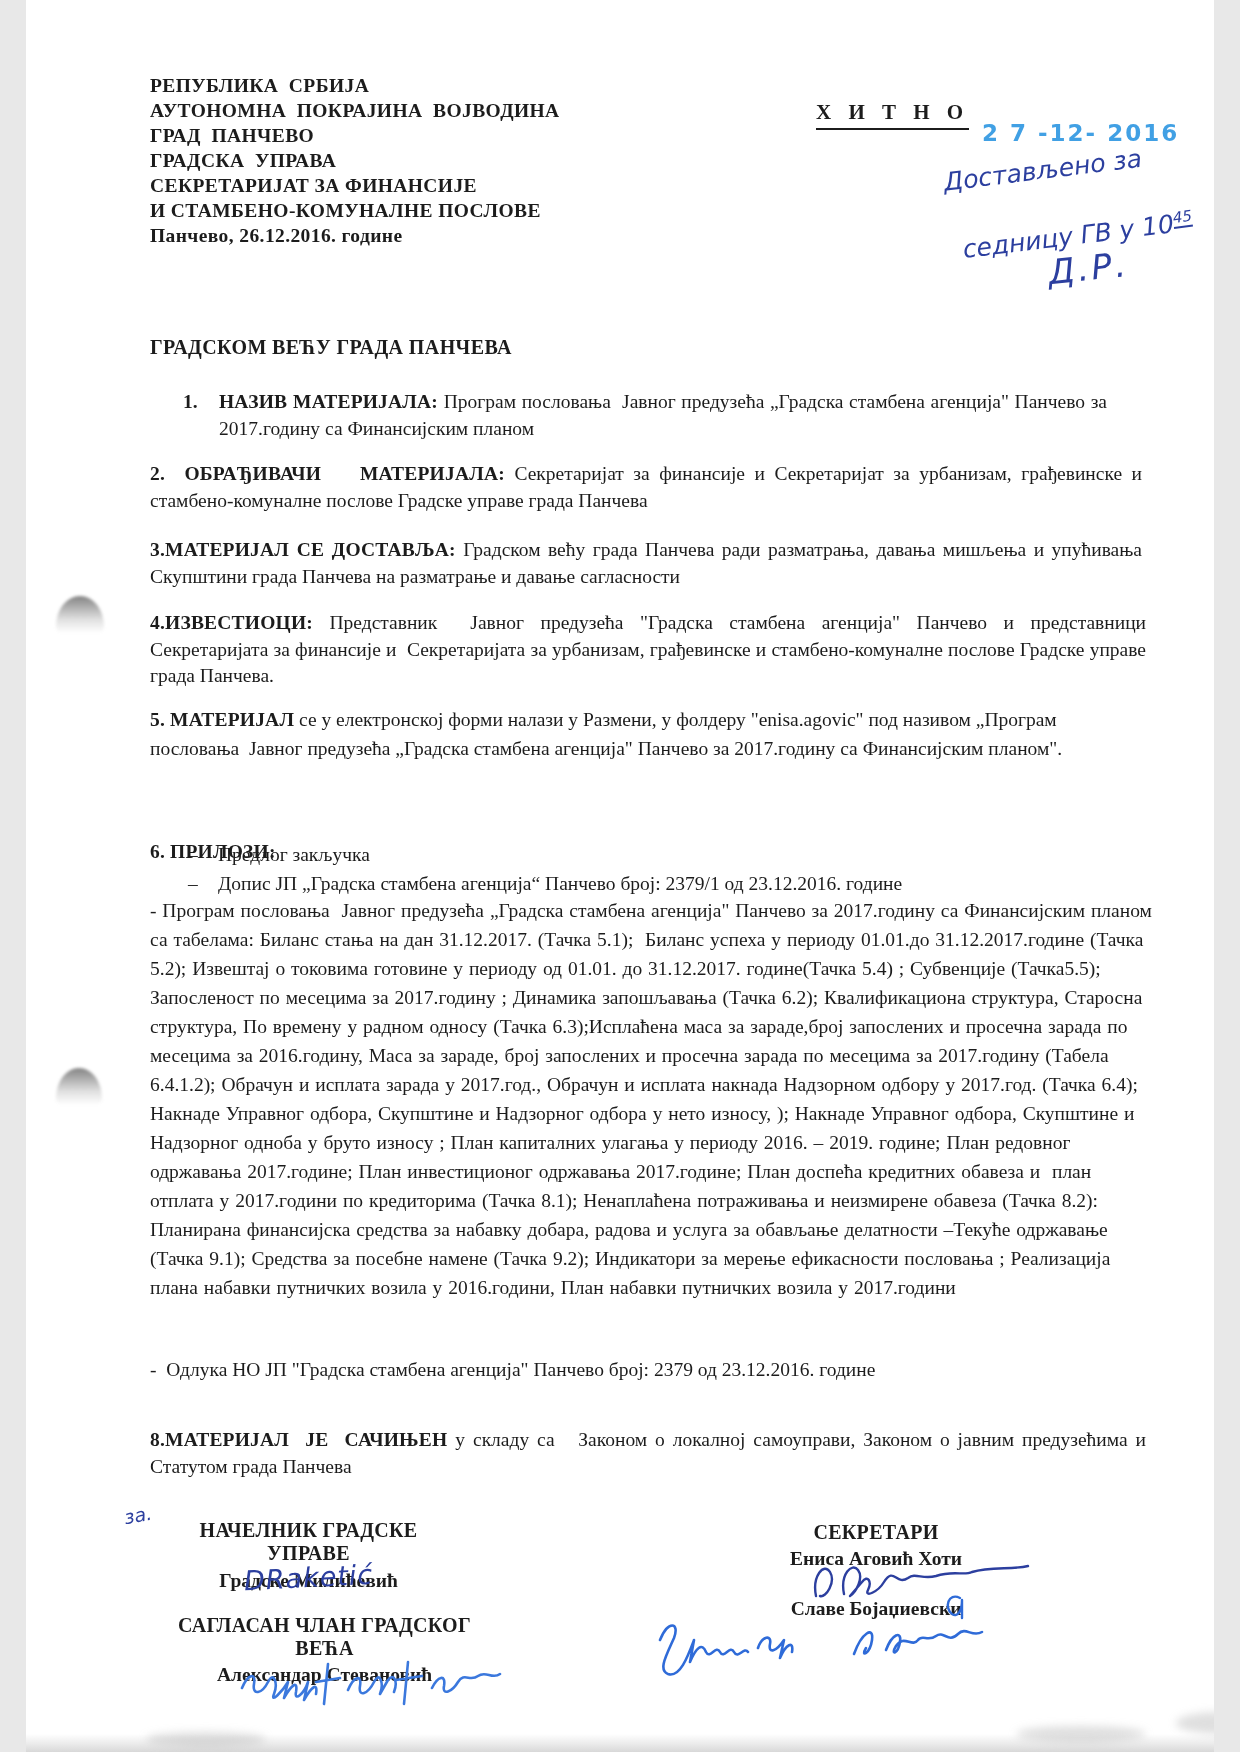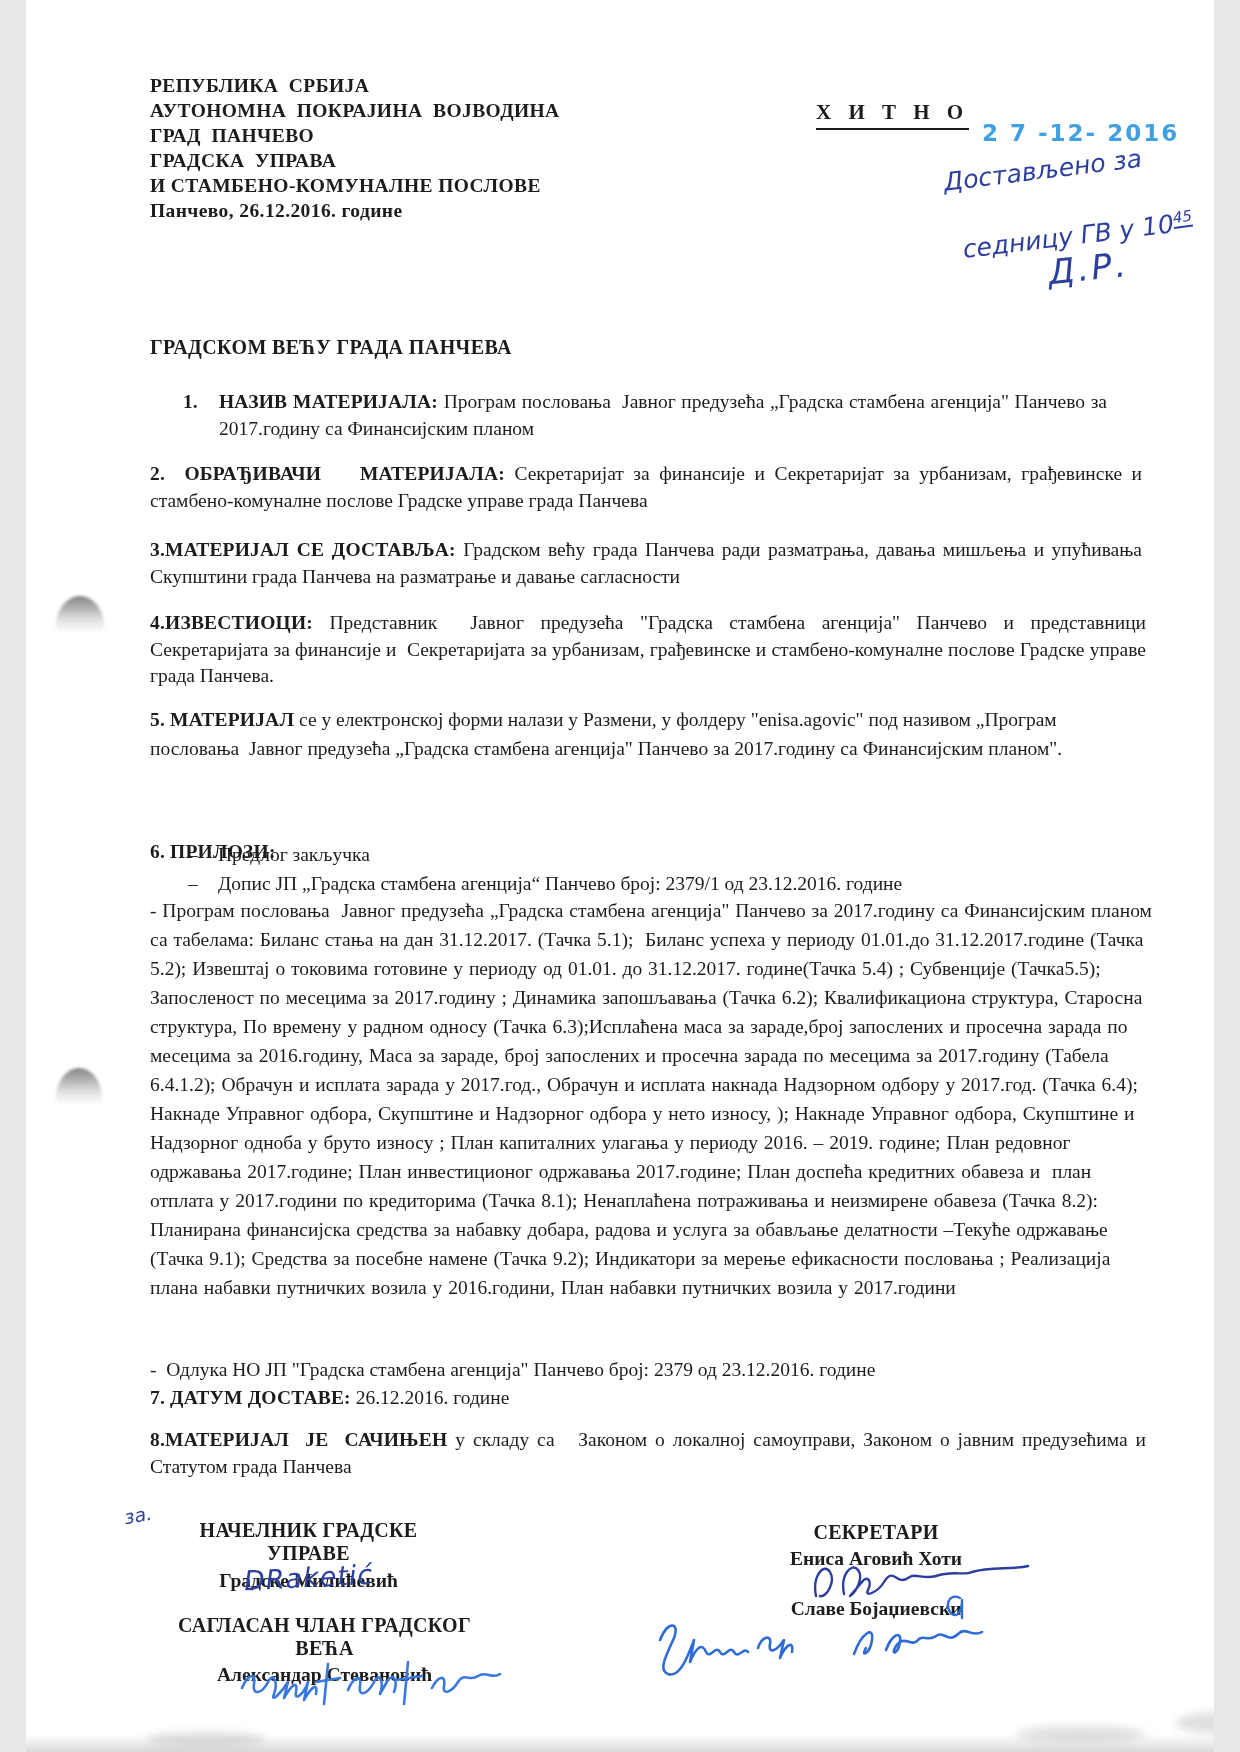--- a/index.html
+++ b/index.html
@@ -65,20 +65,21 @@
 </head>
 <body>
 
 <div class="page">
 
   <div class="abs" style="left:124px;top:73px;">
     <div class="hdr-line">РЕПУБЛИКА  СРБИЈА</div>
     <div class="hdr-line">АУТОНОМНА  ПОКРАЈИНА  ВОЈВОДИНА</div>
     <div class="hdr-line">ГРАД  ПАНЧЕВО</div>
     <div class="hdr-line">ГРАДСКА  УПРАВА</div>
+    <div class="hdr-line">СЕКРЕТАРИЈАТ ЗА ФИНАНСИЈЕ</div>
     <div class="hdr-line">И СТАМБЕНО-КОМУНАЛНЕ ПОСЛОВЕ</div>
     <div class="hdr-line">Панчево, 26.12.2016. године</div>
   </div>
 
   <div class="abs urgent" style="left:790px;top:100px;">Х И Т Н О</div>
 
   <div class="abs stamp-date" style="left:956px;top:120px;">2 7 -12- 2016</div>
 
   <div class="abs hand note-line" style="left:916px;top:168px;">Достављено за</div>
   <div class="abs hand note-line" style="left:900px;top:210px;">
@@ -123,24 +124,20 @@
       <span class="item-body">Предлог закључка</span>
     </div>
     <div class="bullet-row">
       <span class="dash">–</span>
       <span class="item-body">Допис ЈП „Градска стамбена агенција“ Панчево број: 2379/1 од 23.12.2016. године</span>
     </div>
   </div>
   <div class="abs body-text para item-body" style="left:124px;top:896px;width:1002px;">- Програм пословања  Јавног предузећа „Градска стамбена агенција" Панчево за 2017.годину са Финансијским планом са табелама: Биланс стања на дан 31.12.2017. (Тачка 5.1);  Биланс успеха у периоду 01.01.до 31.12.2017.године (Тачка 5.2); Извештај о токовима готовине у периоду од 01.01. до 31.12.2017. године(Тачка 5.4) ; Субвенције (Тачка5.5); Запосленост по месецима за 2017.годину ; Динамика запошљавања (Тачка 6.2); Квалификациона структура, Старосна структура, По времену у радном односу (Тачка 6.3);Исплаћена маса за зараде,број запослених и просечна зарада по месецима за 2016.годину, Маса за зараде, број запослених и просечна зарада по месецима за 2017.годину (Табела 6.4.1.2); Обрачун и исплата зарада у 2017.год., Обрачун и исплата накнада Надзорном одбору у 2017.год. (Тачка 6.4); Накнаде Управног одбора, Скупштине и Надзорног одбора у нето износу, ); Накнаде Управног одбора, Скупштине и Надзорног одноба у бруто износу ; План капиталних улагања у периоду 2016. – 2019. године; План редовног одржавања 2017.године; План инвестиционог одржавања 2017.године; План доспећа кредитних обавеза и  план отплата у 2017.години по кредиторима (Тачка 8.1); Ненаплаћена потраживања и неизмирене обавеза (Тачка 8.2): Планирана финансијска средства за набавку добара, радова и услуга за обављање делатности –Текуће одржавање (Тачка 9.1); Средства за посебне намене (Тачка 9.2); Индикатори за мерење ефикасности пословања ; Реализација плана набавки путничких возила у 2016.години, План набавки путничких возила у 2017.години</div>
   <div class="abs body-text item-body" style="left:124px;top:1356px;width:1000px;">-  Одлука НО ЈП "Градска стамбена агенција" Панчево број: 2379 од 23.12.2016. године</div>
 
-  <div class="abs body-text" style="left:124px;top:1384px;width:1000px;">
-    <b class="item-lead">7. ДАТУМ ДОСТАВЕ:</b>
-    <span class="item-body">26.12.2016. године</span>
-  </div>
 
   <div class="abs body-text just" style="left:124px;top:1426px;width:996px;">
     <b class="item-lead">8.МАТЕРИЈАЛ  ЈЕ  САЧИЊЕН</b>
     <span class="item-body">у складу са   Законом о локалној самоуправи, Законом о јавним предузећима и Статутом града Панчева</span>
   </div>
 
   <div class="abs hand za-mark" style="left:98px;top:1504px;">за.</div>
 
   <div class="abs" style="left:130px;top:1519px;width:305px;">
     <div class="sig-title">НАЧЕЛНИК  ГРАДСКЕ УПРАВЕ</div>

